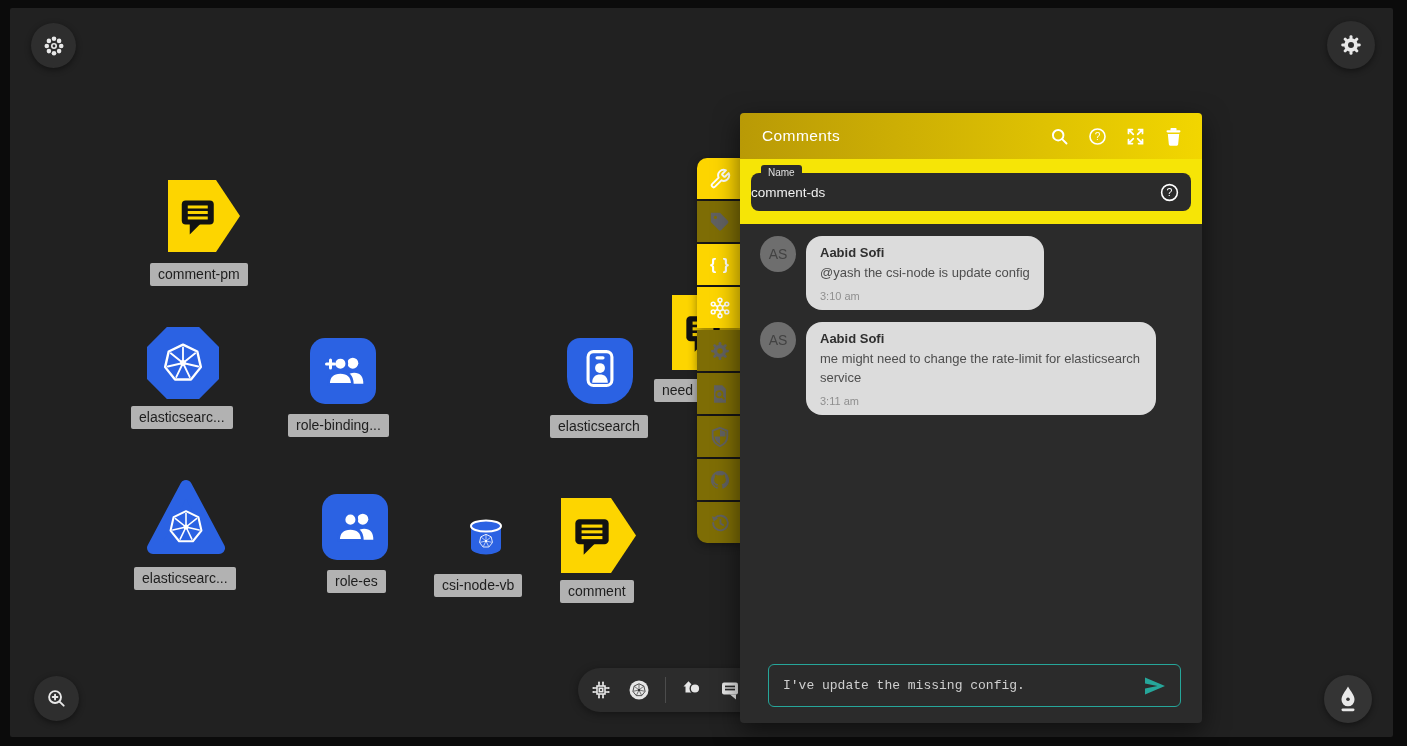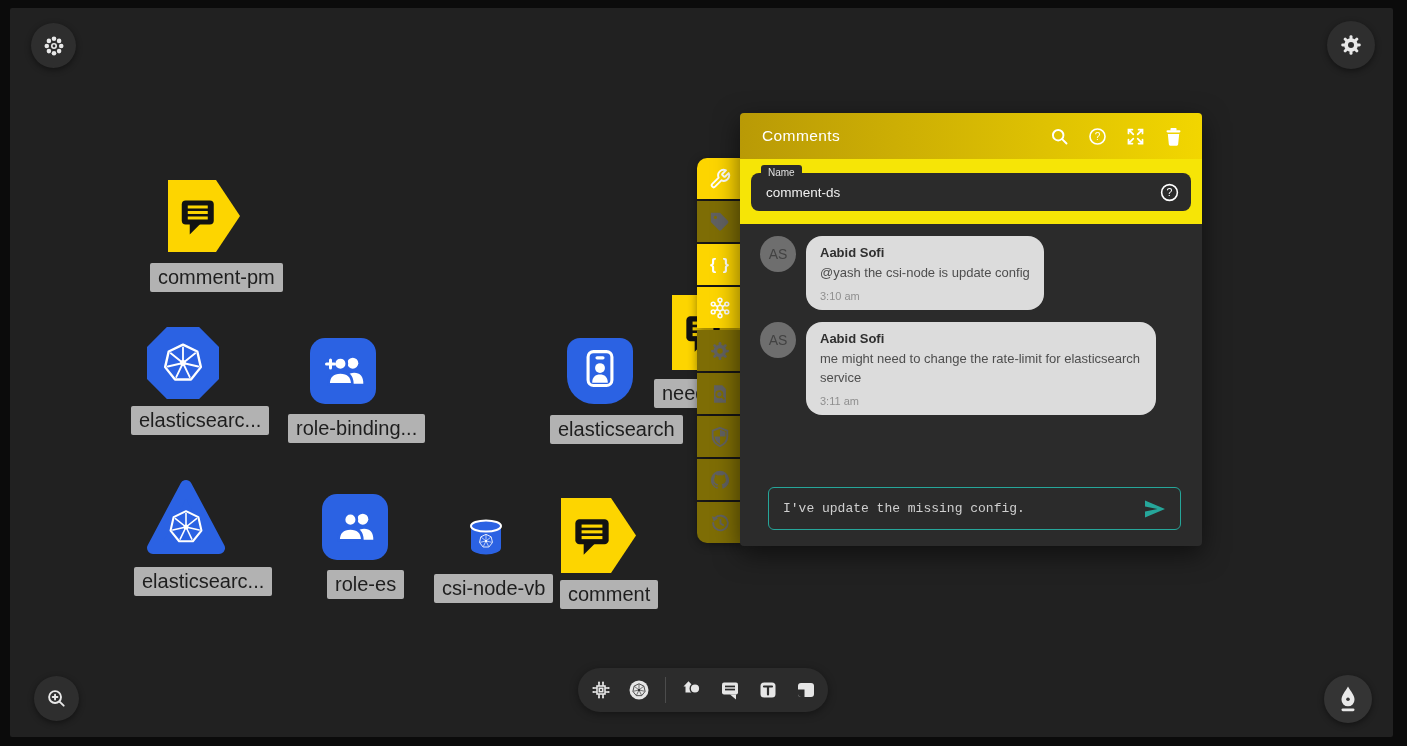--- a/index.html
+++ b/index.html
@@ -10,50 +10,50 @@
     background:var(--canvas-bg,#212121); border-radius:2px; }
 
   
   .circle-btn { position:absolute; border-radius:50%; background:#2e2e2e;
     display:flex; align-items:center; justify-content:center; color:#e8e8e8; --hole:#2e2e2e;
     box-shadow:0 2px 6px rgba(0,0,0,.45); cursor:pointer; }
 
   
   .node { position:absolute; }
   .node-label { position:absolute; background:rgba(187,187,187,.95); color:#1e1e1e;
-    font-size:20px; line-height:1; padding:4px 8px 5px; border-radius:2px; white-space:nowrap; z-index:5; }
+    font-size:14px; line-height:1; padding:4px 8px 5px; border-radius:2px; white-space:nowrap; z-index:5; }
 
   
   #side-toolbar { position:absolute; left:697px; top:158px; width:46px; z-index:20;
     display:flex; flex-direction:column; gap:2px; filter:drop-shadow(0 2px 5px rgba(0,0,0,.4)); }
   .tbtn { width:46px; height:41px; display:flex; align-items:center; justify-content:center; cursor:pointer; }
   .tbtn.active { background:var(--toolbar-active,#fdd500); color:#fff; --hole:var(--toolbar-active,#fdd500); }
   .tbtn.inactive { background:var(--toolbar-inactive,#7e6d05); color:#616161; --hole:var(--toolbar-inactive,#7e6d05); }
   .tbtn:first-child { border-top-left-radius:10px; }
   .tbtn:last-child { border-bottom-left-radius:10px; }
   .braces-glyph { font-size:16px; font-weight:bold; letter-spacing:1px; color:#fff; }
 
   
-  #comments-panel { position:absolute; left:740px; top:113px; width:462px; height:433px; z-index:30;
+  #comments-panel { position:absolute; left:740px; top:113px; width:462px; height:610px; z-index:30;
     background:var(--panel-bg,#2b2b2b); border-radius:4px; box-shadow:0 8px 26px rgba(0,0,0,.55);
     display:flex; flex-direction:column; }
   #panel-header { height:46px; flex:0 0 46px; border-radius:4px 4px 0 0; padding:0 18px 0 22px;
     background:linear-gradient(90deg, var(--header-grad-a,#b99a06), var(--header-grad-b,#f2d600));
     display:flex; align-items:center; }
   #panel-title { color:#fff; font-size:15.5px; letter-spacing:.4px; }
   #panel-header .hicons { margin-left:auto; display:flex; gap:17px; align-items:center; color:#fff; }
   #panel-header .hicon { width:21px; height:21px; cursor:pointer; }
 
   #name-section { background:var(--name-bg,#f6e506); padding:14px 11px 13px; }
   .name-wrap { position:relative; height:38px; background:#2b2b2b; border-radius:8px;
     display:flex; align-items:center; }
   .name-chip { position:absolute; top:-8px; left:10px; background:#2b2b2b; color:#e0e0e0;
     font-size:10px; padding:2px 7px 3px; border-radius:3px 3px 0 0; }
   #name-input { flex:1; background:transparent; border:none; outline:none; color:#f0f0f0;
-    font-size:13.5px; padding-left:15px; font-family:"Liberation Sans",sans-serif; }
+    font-size:13.5px; padding-left:0; font-family:"Liberation Sans",sans-serif; }
   .name-help { width:21px; height:21px; margin-right:11px; color:#fff; flex:0 0 auto; cursor:pointer; }
 
   #messages { flex:1; padding:6px 20px 0; overflow:hidden; }
   .msg-row { display:flex; margin-top:12px; }
   .msg-row.right { justify-content:flex-end; margin-right:0; }
   .avatar { width:36px; height:36px; border-radius:50%; background:#6e6e6e; color:#424242;
     display:flex; align-items:center; justify-content:center; font-size:14px; flex:0 0 36px; }
   .bubble { background:var(--bubble-light,#dcdcdc); border-radius:16px; padding:9px 14px 8px;
     margin-left:10px; max-width:350px; }
   .bubble .author { font-size:13px; font-weight:bold; color:#2f2f2f; }

